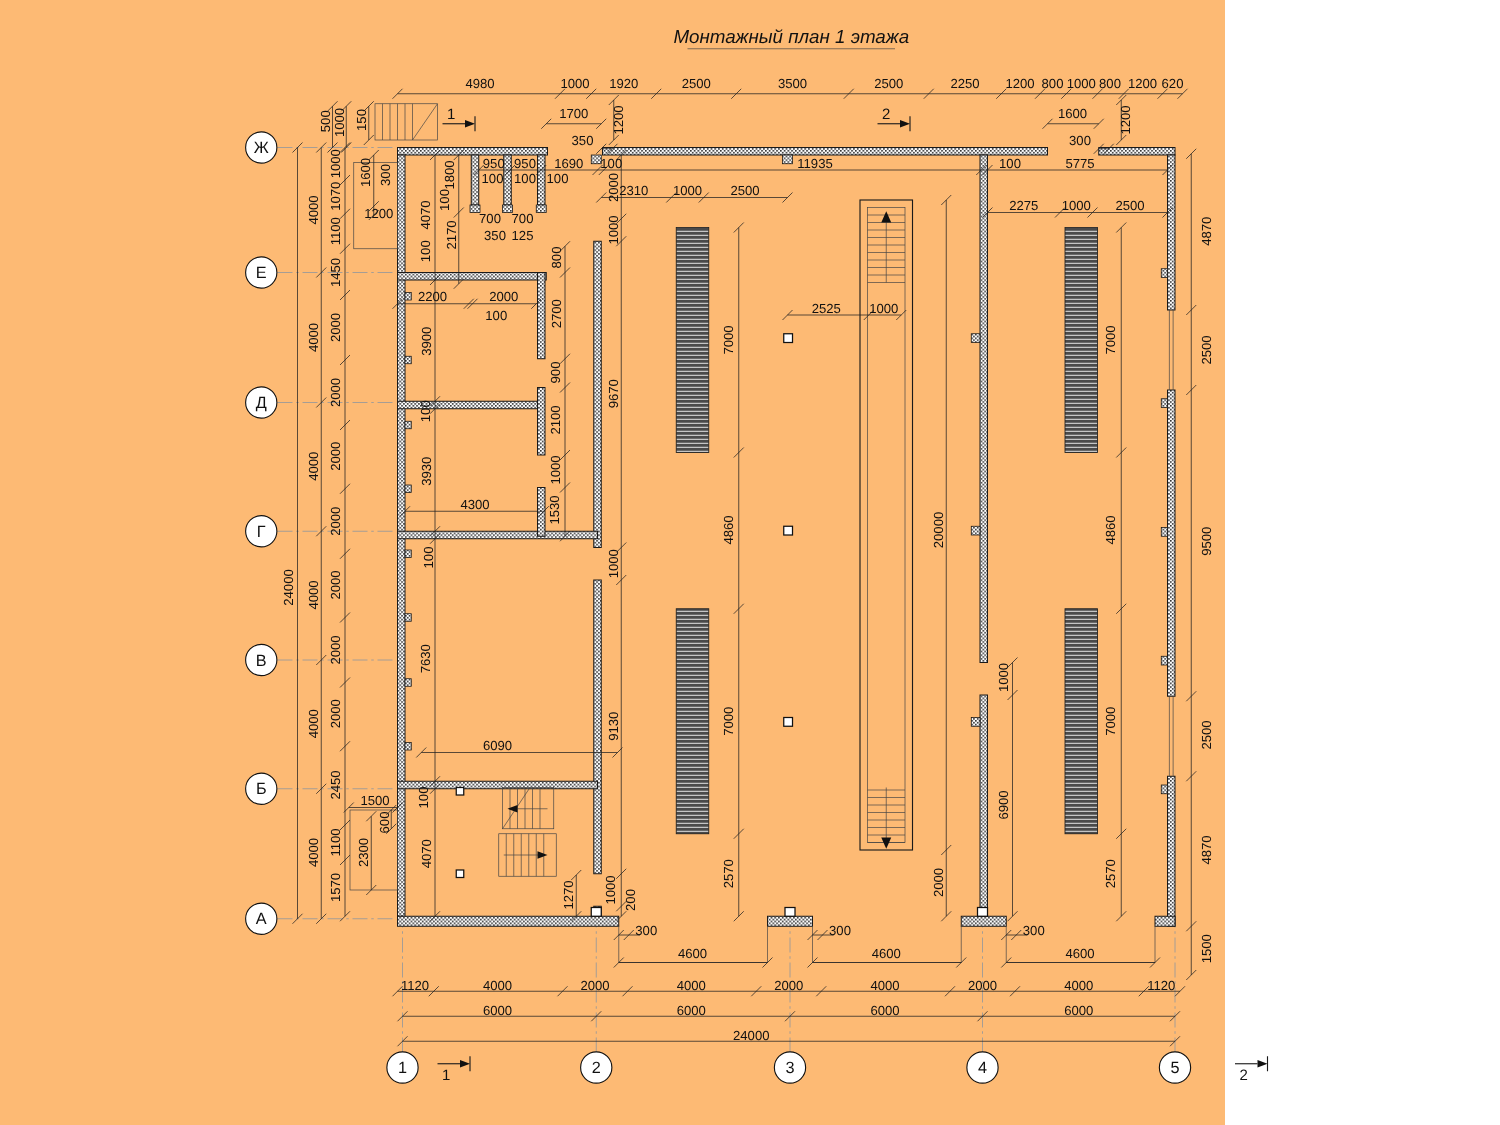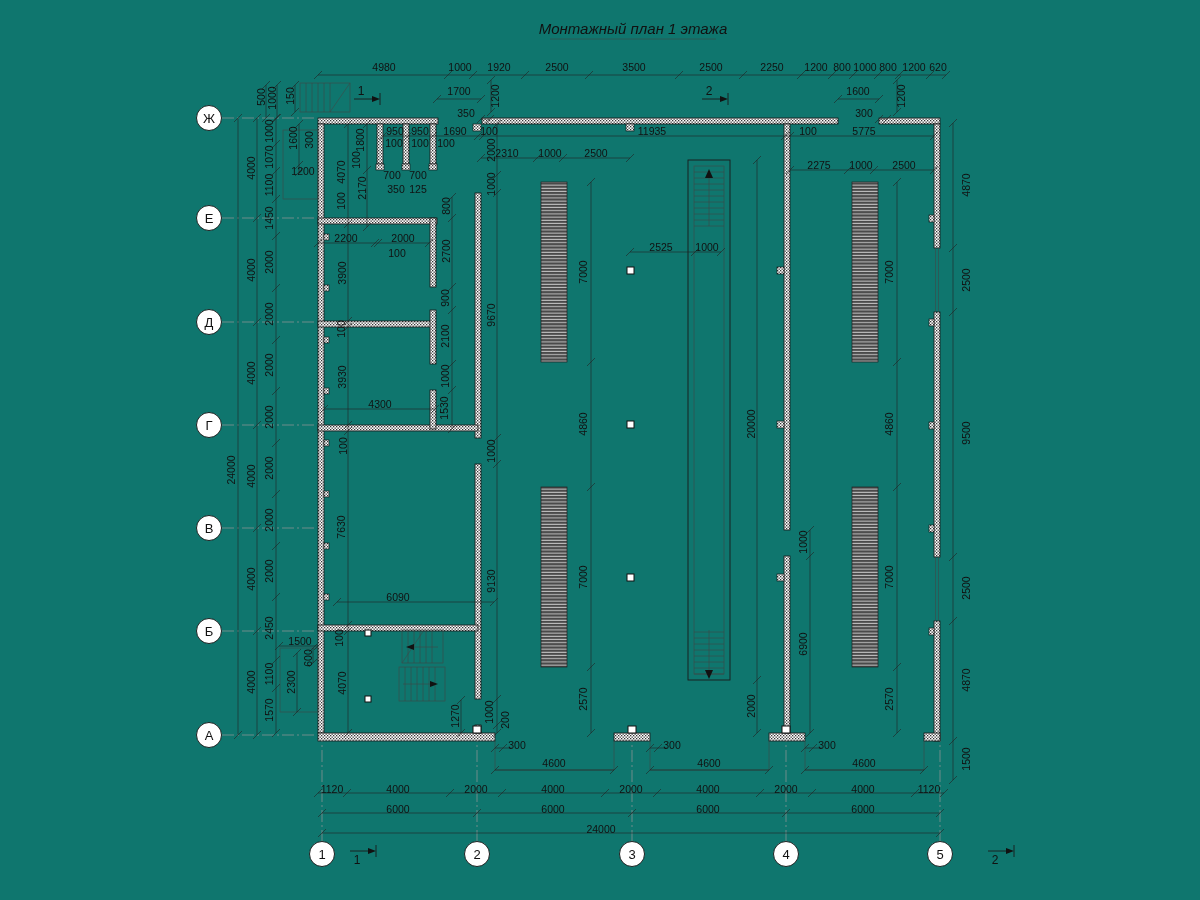--- a/index.html
+++ b/index.html
@@ -1,16 +1,16 @@
 <!DOCTYPE html>
 <html><head>
 <meta charset="utf-8">
 <style>
   html,body{margin:0;padding:0;background:#fff;}
-  #sheet{width:1200px;height:900px;position:relative;background:#0f766e;font-family:"Liberation Sans",sans-serif;}
+  #sheet{width:980px;height:900px;position:relative;background:#fdba74;font-family:"Liberation Sans",sans-serif;}
   svg{display:block;}
   .wall{fill:url(#stipple);stroke:#1a1a1a;stroke-width:0.8;}
   .thin{stroke:#1a1a1a;stroke-width:0.9;fill:none;}
   .xthin{stroke:#444;stroke-width:0.55;fill:none;}
   .dim-line{stroke:#222;stroke-width:0.6;fill:none;}
   .axisline{stroke:#999;stroke-width:0.7;fill:none;stroke-dasharray:12 3 2 3;}
   .rack{fill:url(#rackp);stroke:#222;stroke-width:0.7;}
   .col{fill:#fff;stroke:#111;stroke-width:1;}
   .pil{fill:url(#stipple);stroke:#111;stroke-width:0.6;}
   text.dim{font-family:"Liberation Sans",sans-serif;font-size:10.5px;fill:#111;text-anchor:middle;}

